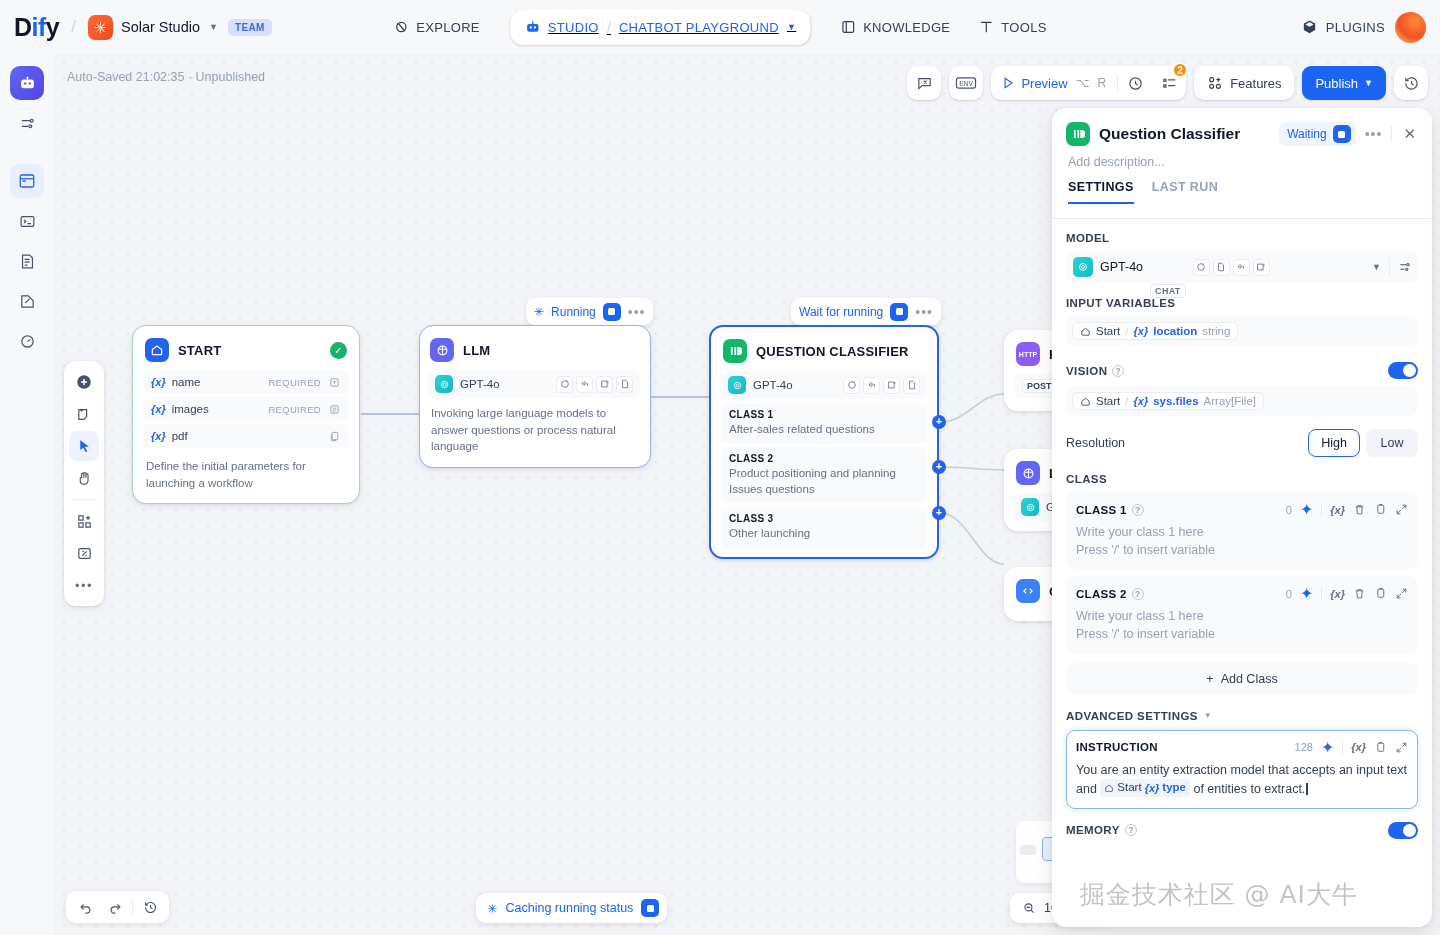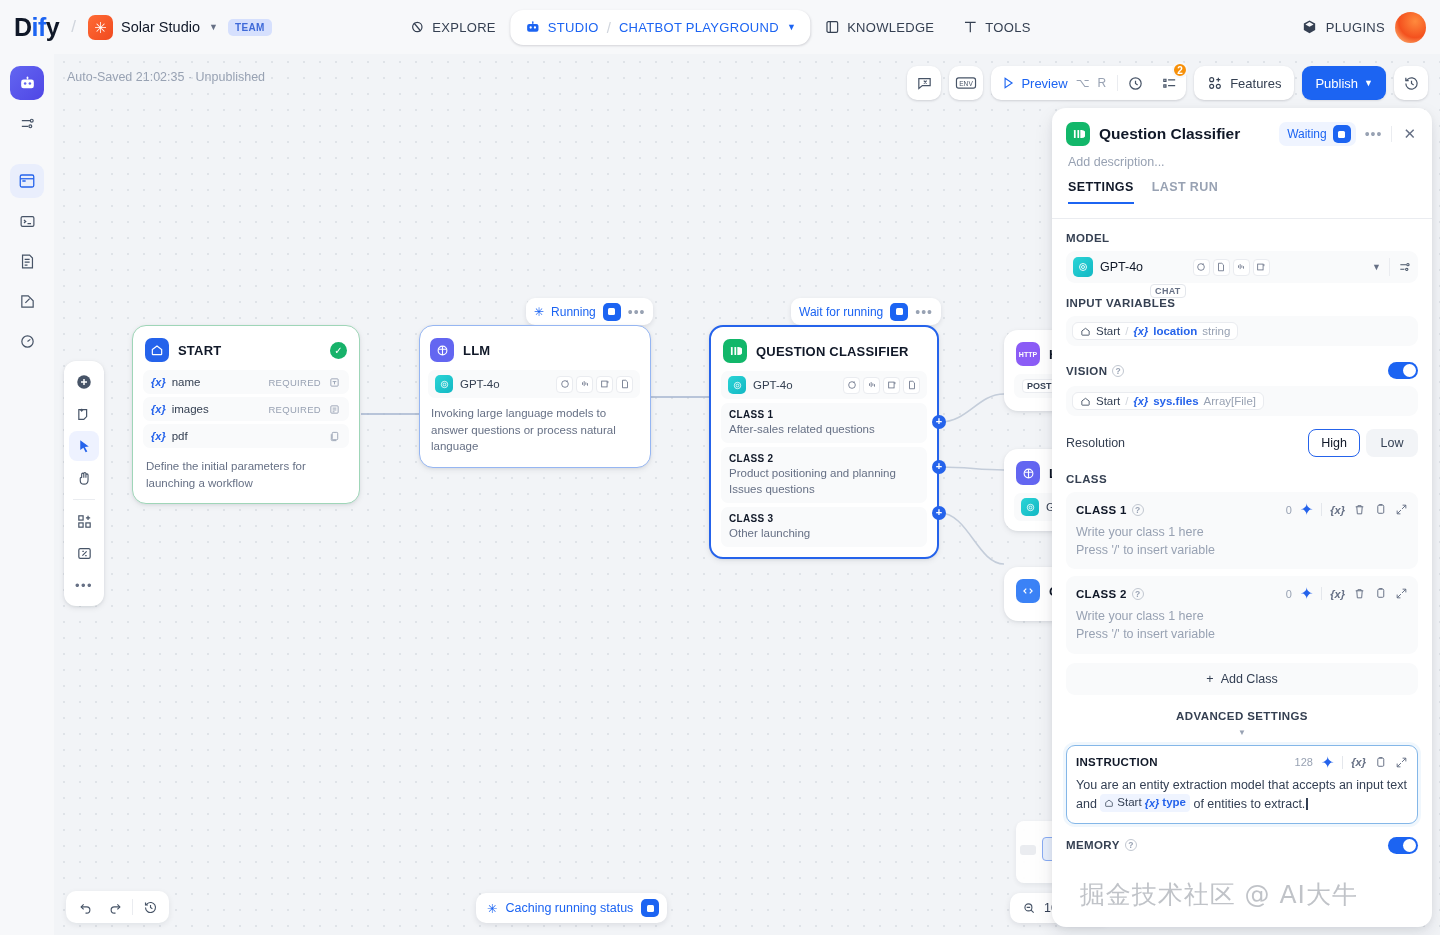--- a/index.html
+++ b/index.html
@@ -41,21 +41,22 @@
   }
   .nav-item {
     display: flex; align-items: center; gap: 7px;
     padding: 8px 14px; font-size: 13px; font-weight: 500;
     color: #354052; letter-spacing: .3px; cursor: pointer; border-radius: 10px;
   }
   .nav-pill {
     display: flex; align-items: center; background: #fff;
     border-radius: 13px; padding: 3px 6px;
     box-shadow: 0 1px 2px rgba(16,24,40,.06), 0 1px 3px rgba(16,24,40,.1);
-    margin: 0 0;
+    margin: 0 16px;
+    text-decoration: underline;
   }
   .nav-pill .nav-item { color: #1c64f2; padding: 6px 8px; }
   .nav-slash { color: #d0d5dd; font-size: 15px; }
   .icon-sq { display: inline-flex; align-items: center; justify-content: center; }
 
   .header-right {
     position: absolute; right: 14px; display: flex; align-items: center; gap: 10px;
   }
   .plugins { display: flex; align-items: center; gap: 8px; font-size: 13px;
     font-weight: 500; color: #354052; letter-spacing: .3px; cursor: pointer; }
@@ -317,21 +318,21 @@
   .cc-head { display: flex; align-items: center; gap: 5px; }
   .cc-title { font-size: 11.5px; font-weight: 700; color: #101828; letter-spacing: .3px; }
   .cc-tools { margin-left: auto; display: flex; align-items: center; gap: 8px; color: #667085; }
   .cnt { font-size: 11px; color: #98a2b3; }
   .cc-ph { font-size: 12.5px; color: #98a2b3; line-height: 1.45; margin-top: 4px; }
   .add-class {
     margin-top: 9px; height: 32px; background: #f9fafb; border-radius: 9px;
     display: flex; align-items: center; justify-content: center; gap: 7px;
     font-size: 12.5px; color: #344054; cursor: pointer; font-weight: 500;
   }
-  .adv-row { margin-top: 15px; display: flex; align-items: center; gap: 6px; cursor: pointer; flex-direction: column; }
+  .adv-row { margin-top: 15px; display: flex; align-items: center; gap: 6px; cursor: pointer; }
   .instr-card {
     margin-top: 8px; border: 1.5px solid #84b7e8; border-radius: 9px;
     background: #fff; padding: 7px 9px 9px;
     box-shadow: 0 0 0 3px rgba(66,153,225,.08);
   }
   .instr-text { font-size: 12.5px; color: #344054; line-height: 1.5; margin-top: 4px; }
   .inline-pill {
     display: inline-flex; align-items: center; gap: 3px; background: #eff4ff;
     border-radius: 4px; padding: 0 4px; font-size: 11.5px; vertical-align: baseline;
   }

